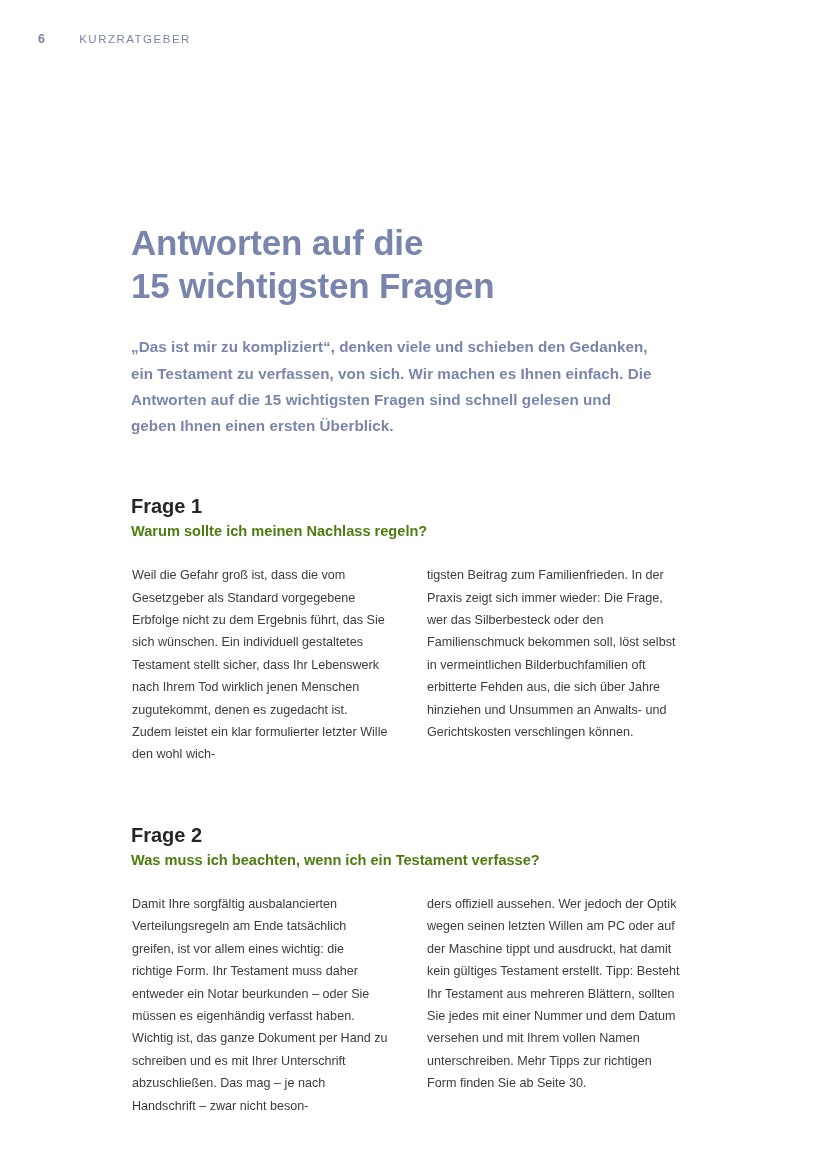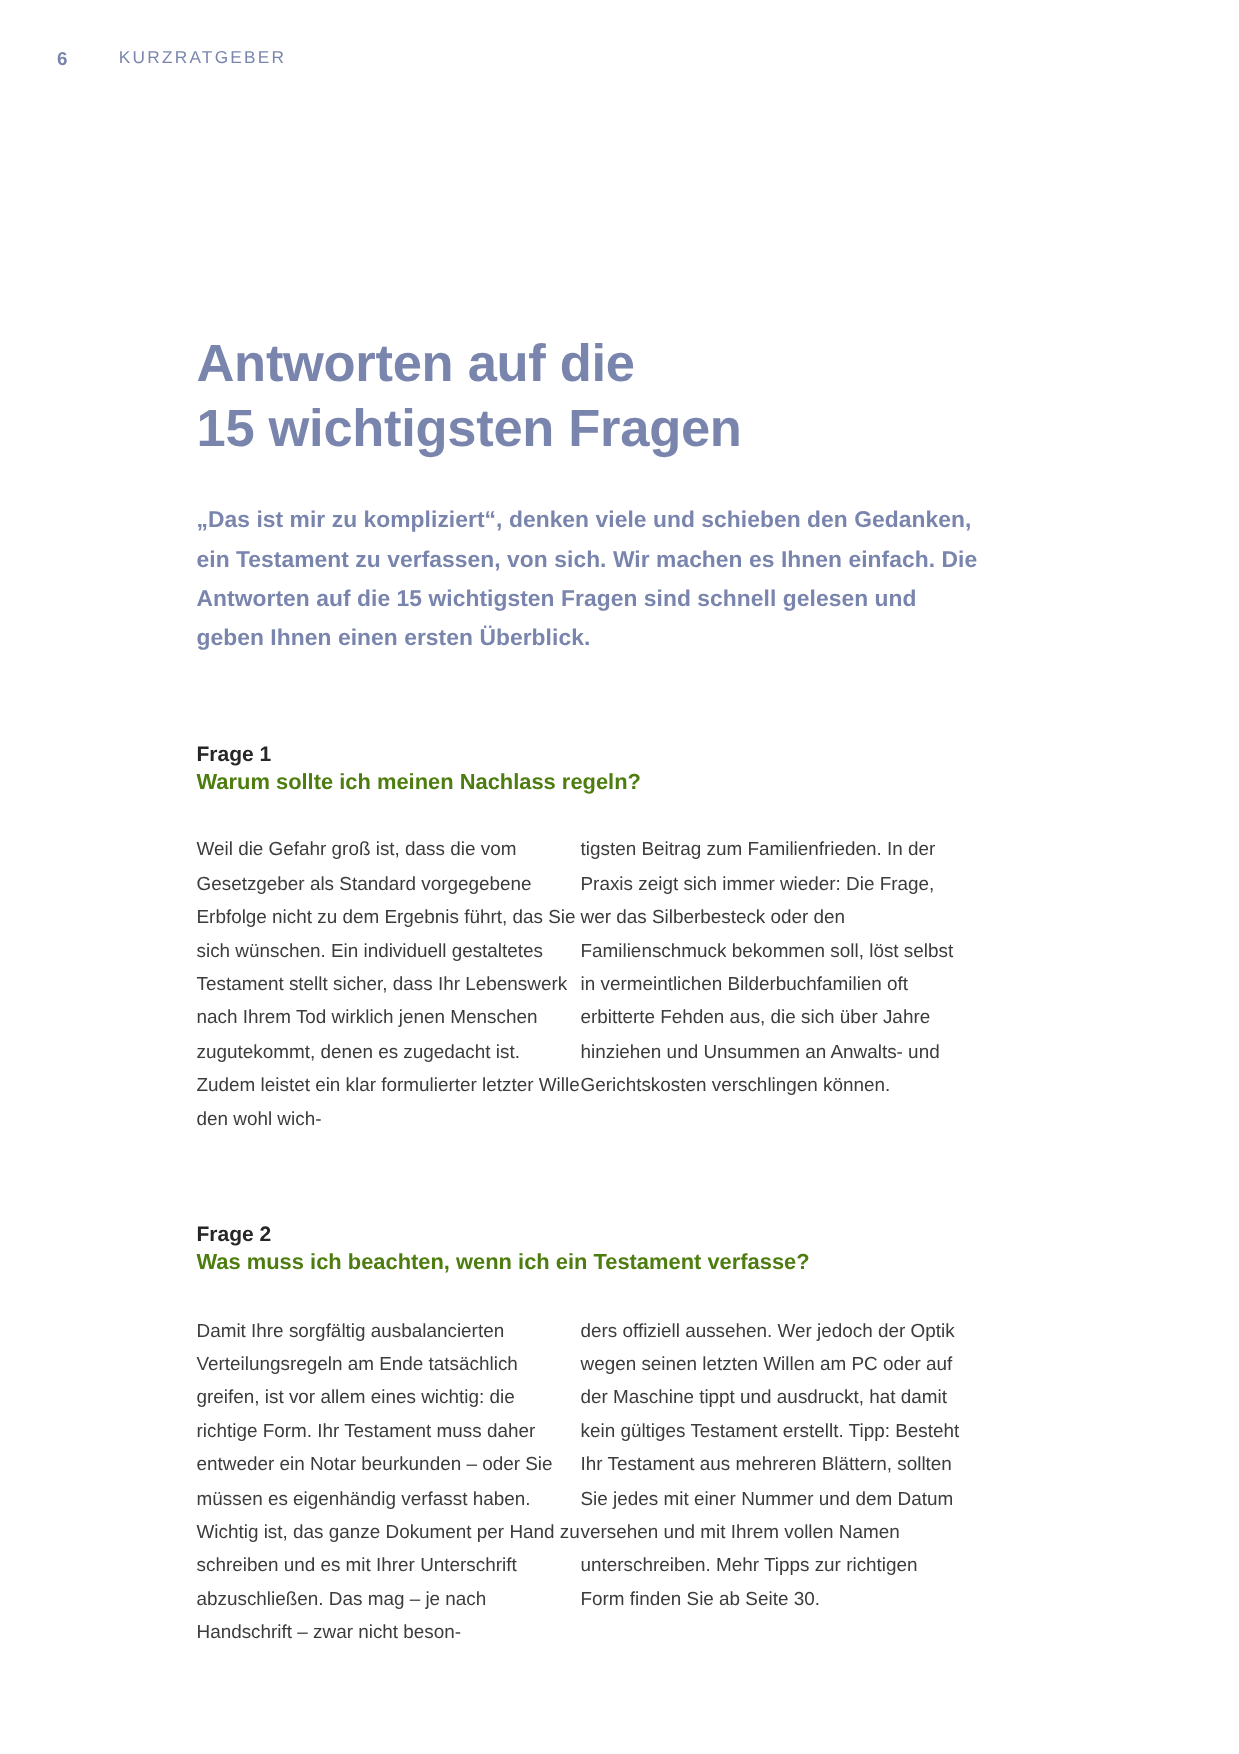--- a/index.html
+++ b/index.html
@@ -73,36 +73,38 @@
   }
 
   
   .qblock {
     margin-top: 53px;
   }
   .qblock.second {
     margin-top: 55px;
   }
   .q-num {
-    font-size: 14px;
+    font-size: 20px;
     font-weight: bold;
     color: #262626;
     line-height: 1.45;
   }
   .q-title {
     font-size: 14.6px;
     font-weight: bold;
     color: #4d7c0f;
     line-height: 1.45;
     max-width: 520px;
   }
 
   .cols {
     margin-top: 22px;
     display: flex;
+    gap: 39px;
+    justify-content: flex-end;
   }
   .col {
     width: 256px;
     font-size: 12.6px;
     line-height: 1.78;
     color: #3c3c3c;
     text-align: left;
     hyphens: manual;
   }
 </style>

